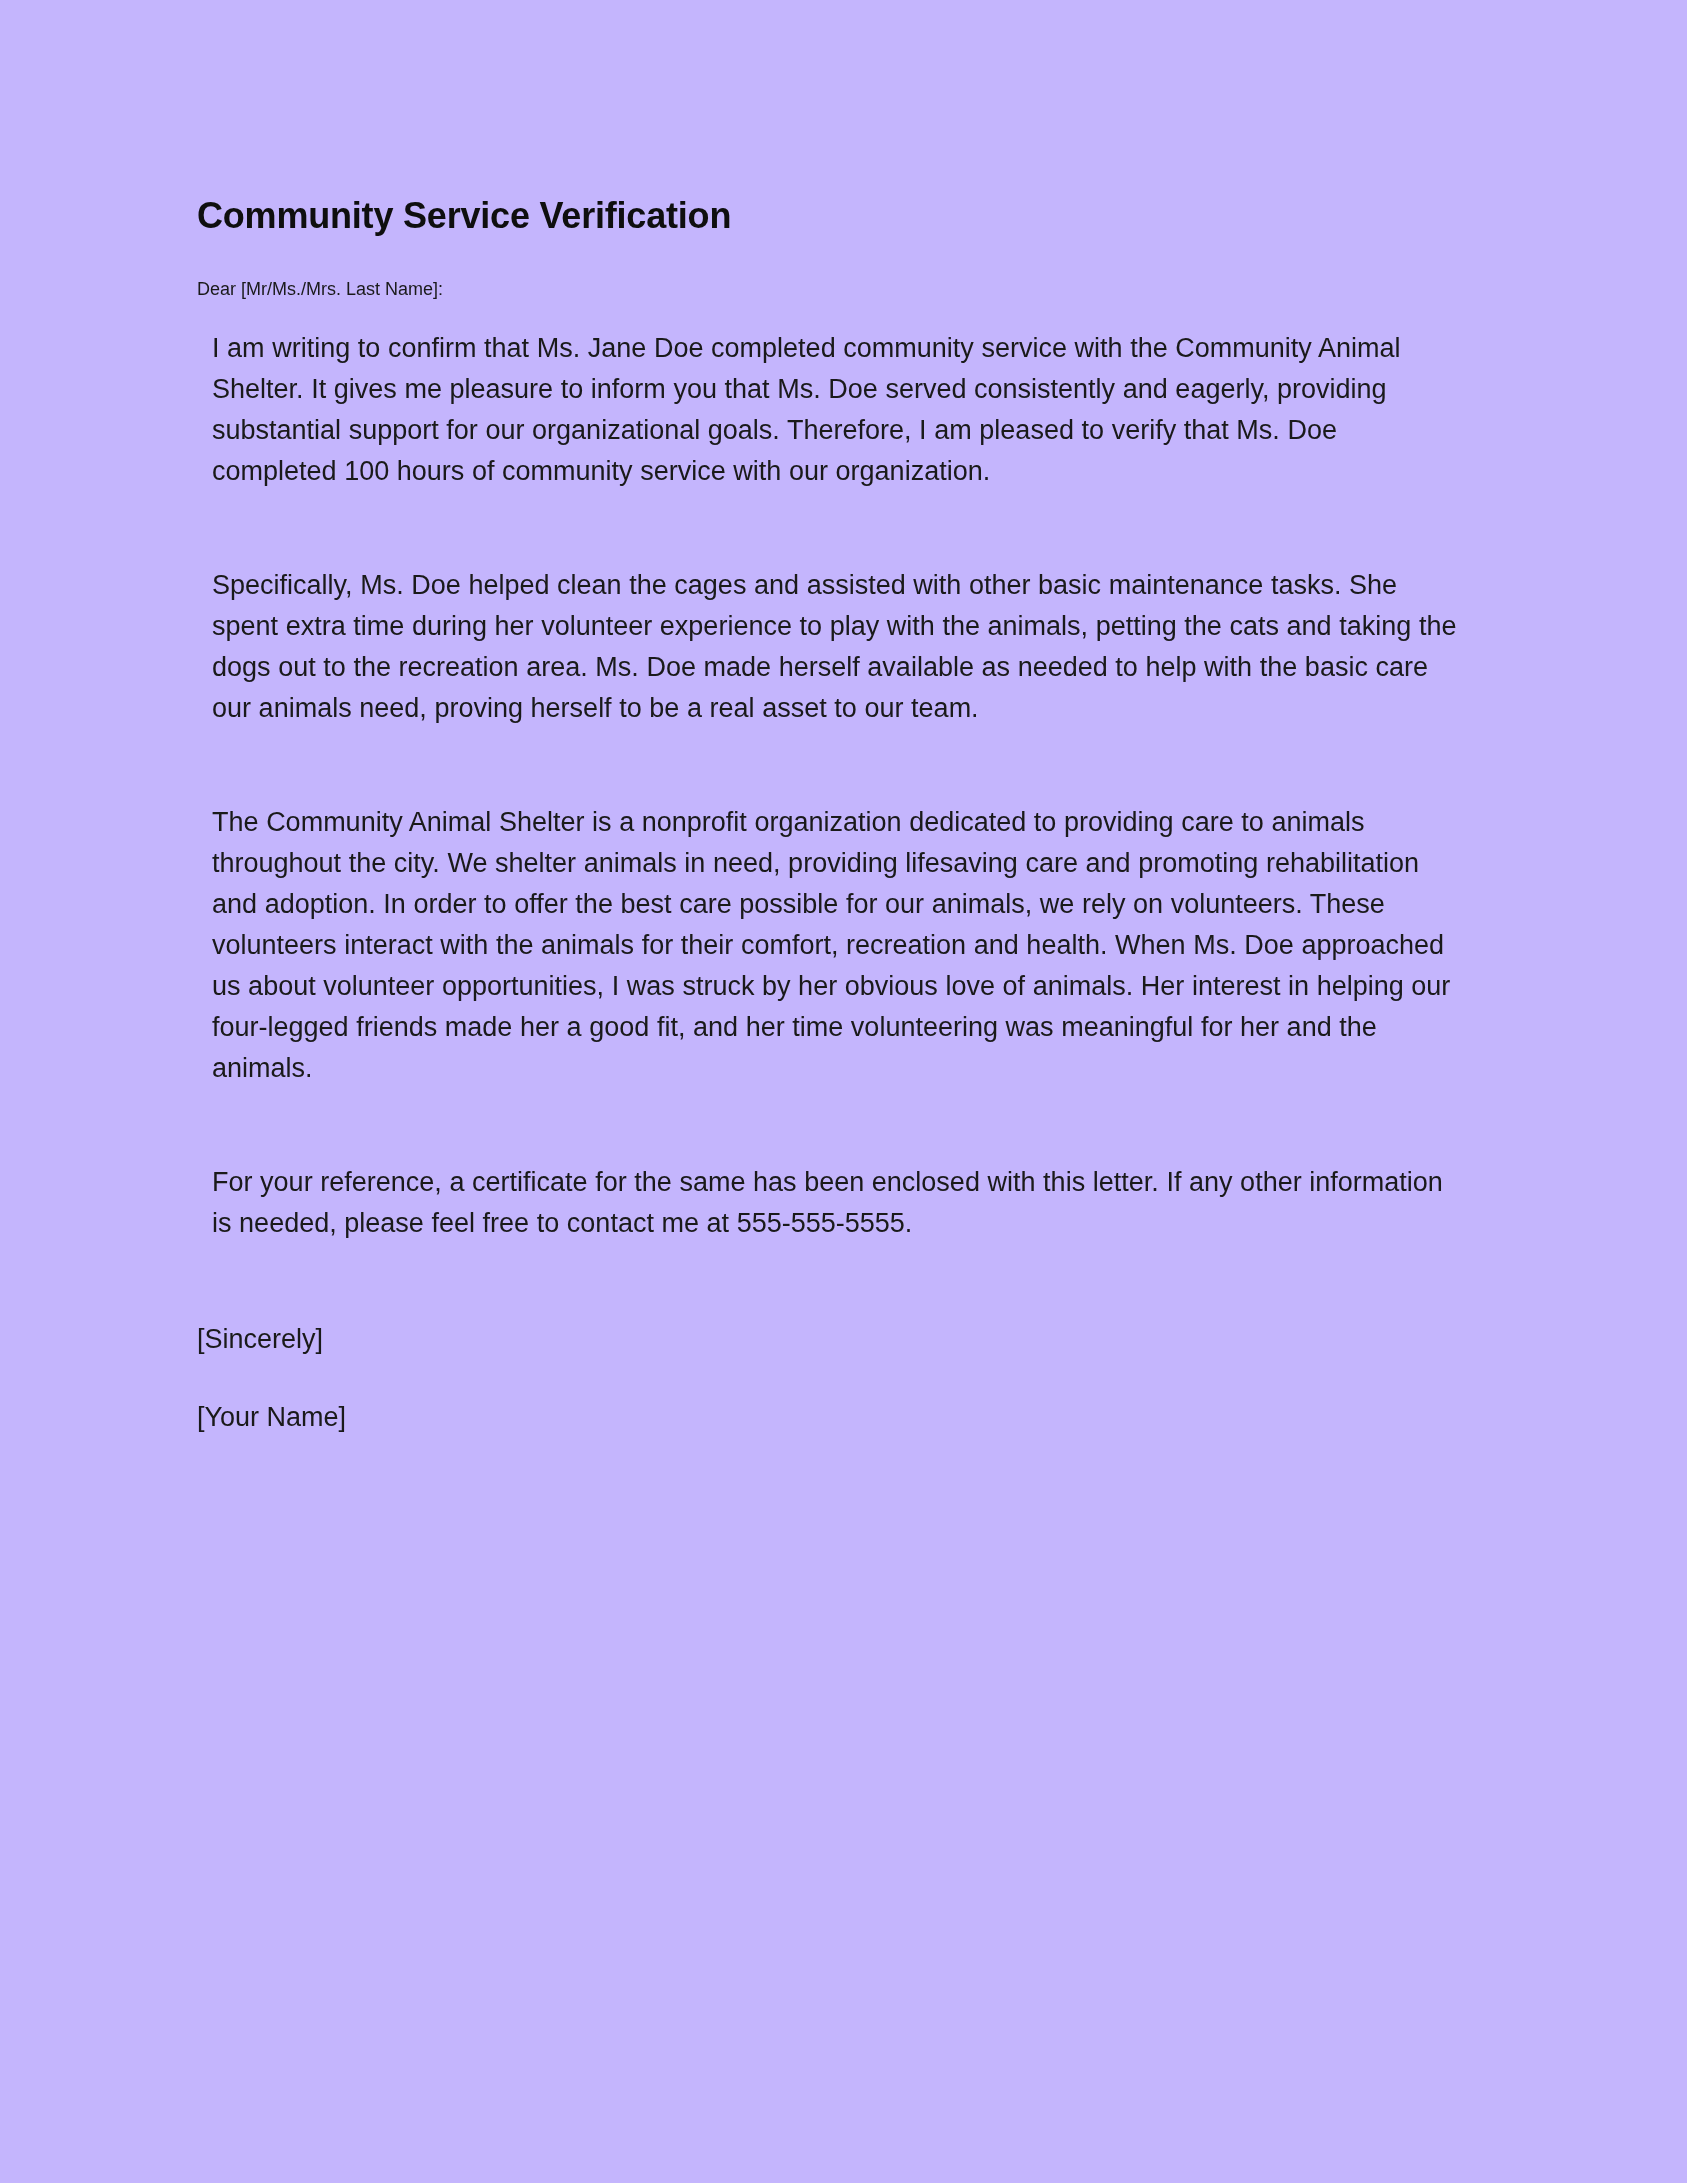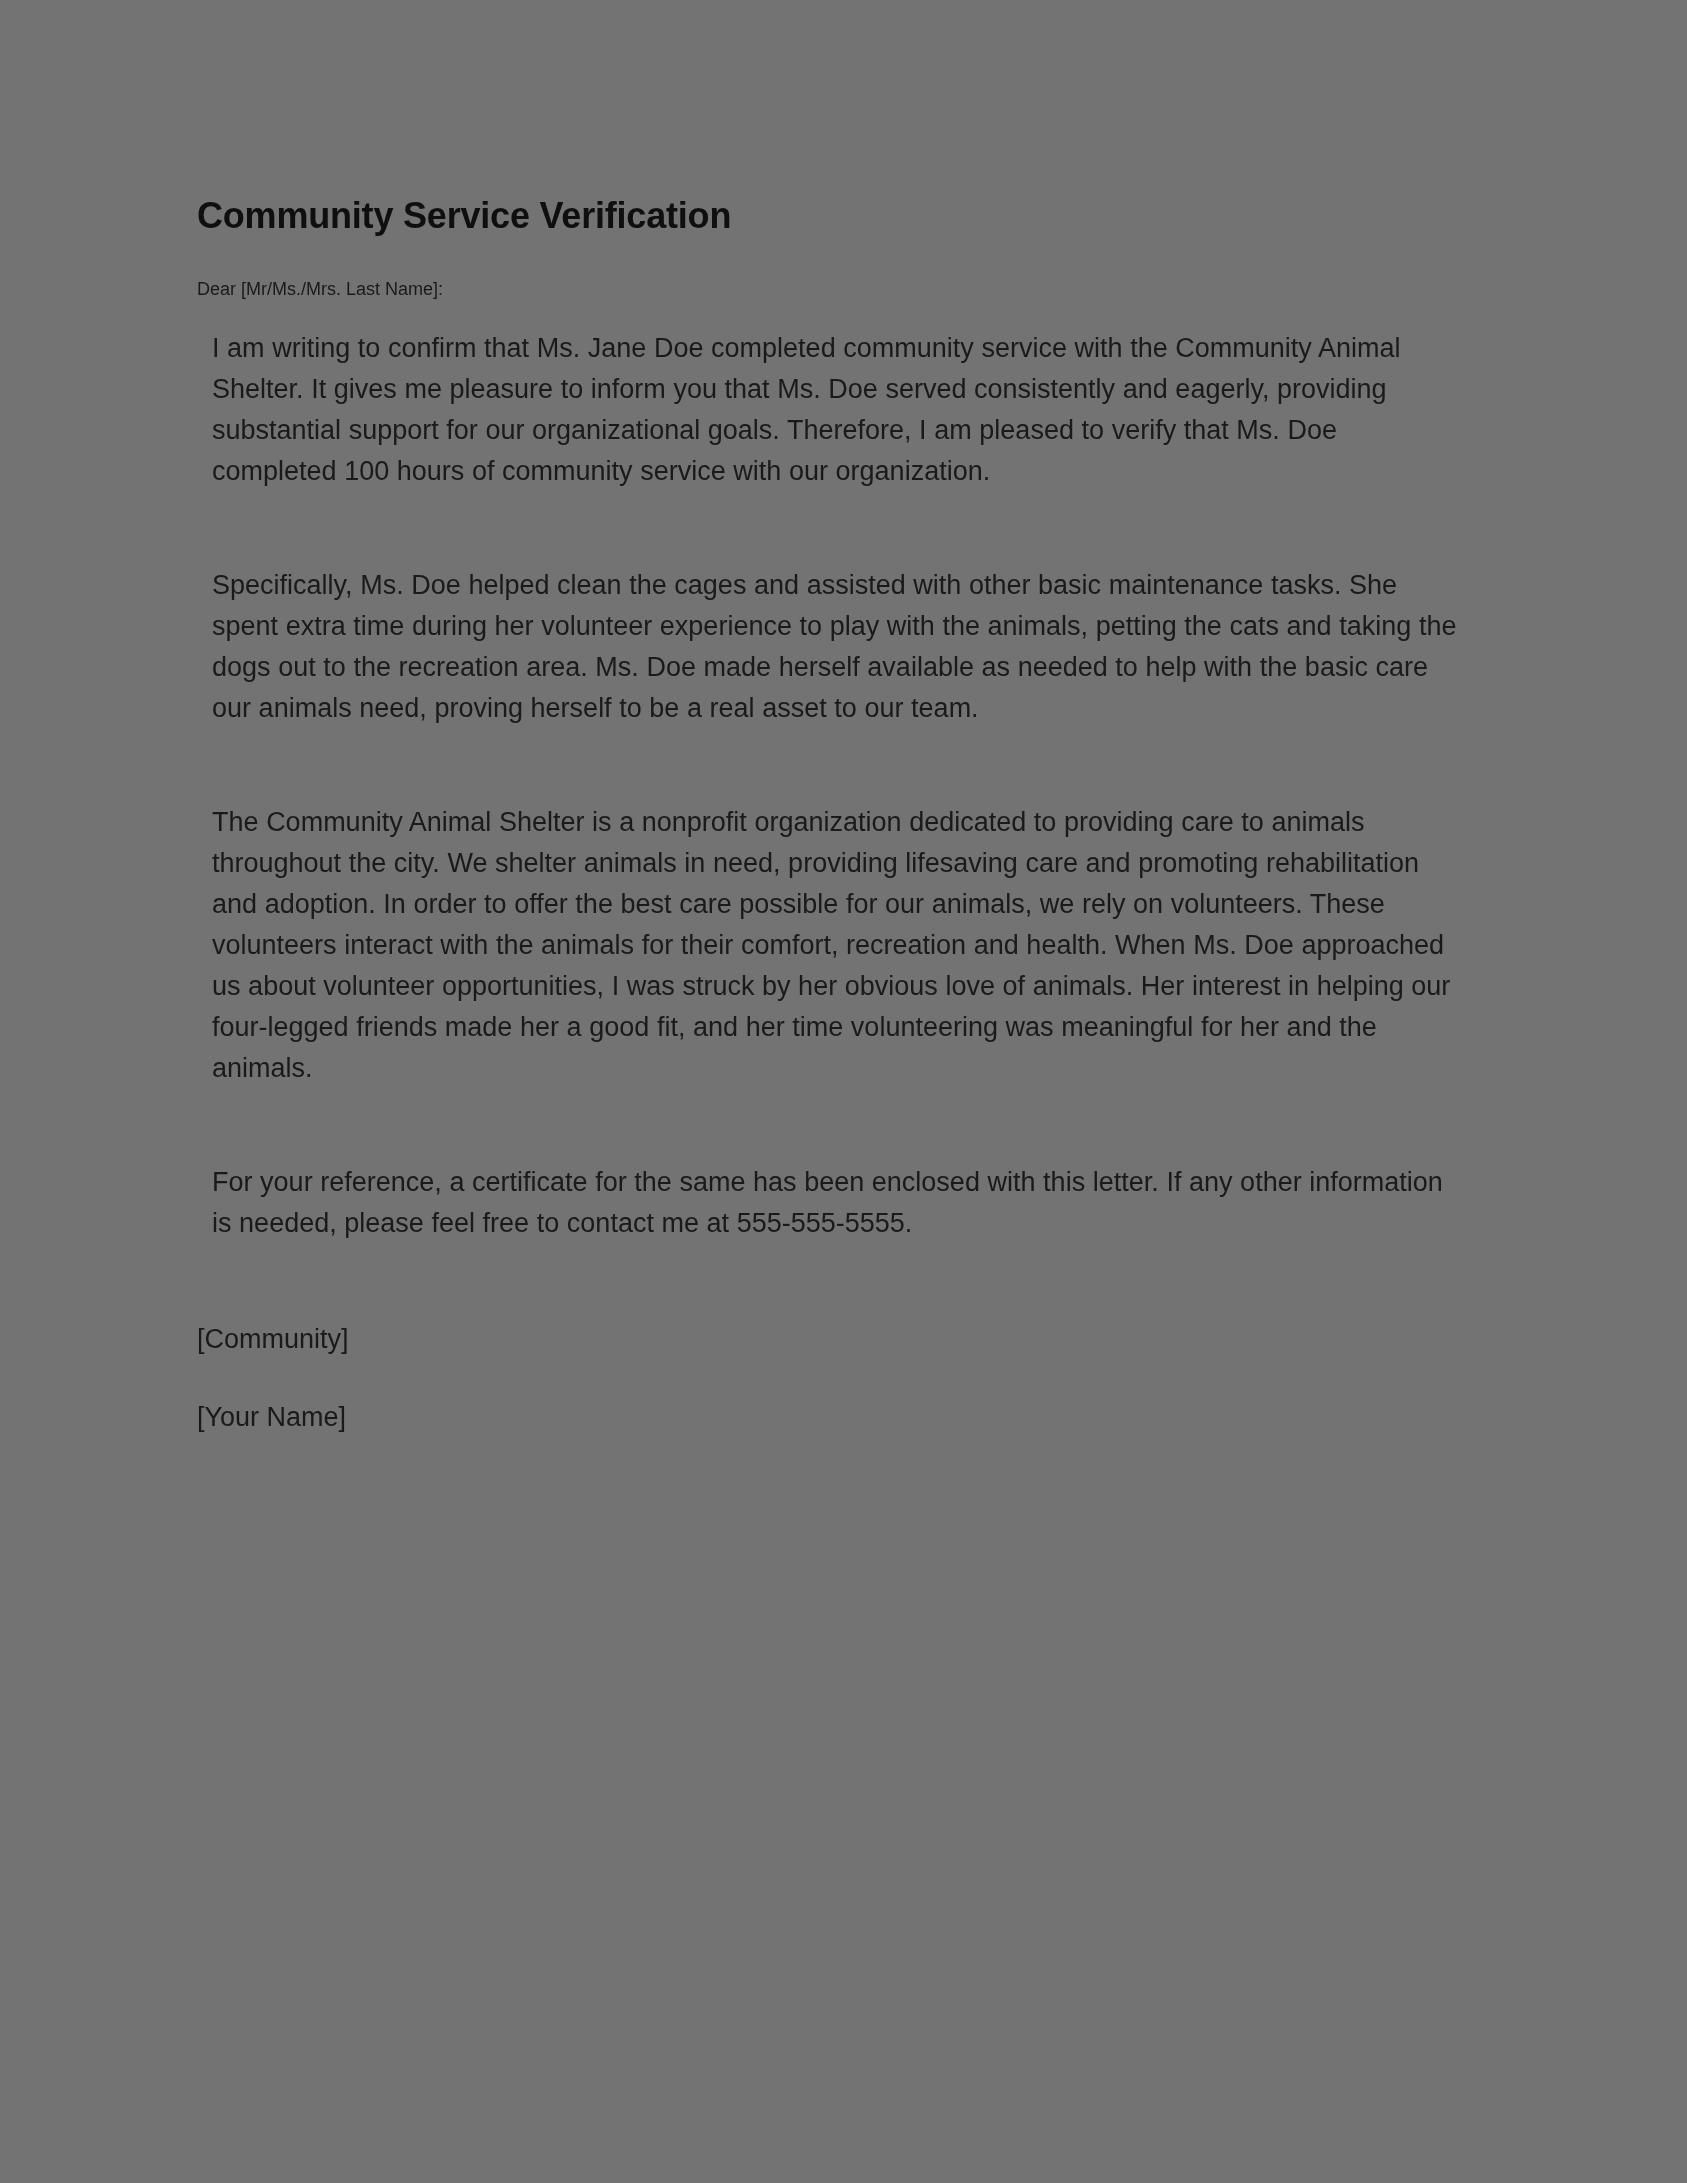--- a/index.html
+++ b/index.html
@@ -14,21 +14,21 @@
     font-family: "Liberation Sans", "DejaVu Sans", sans-serif;
     color: #1a1a1a;
     -webkit-font-smoothing: antialiased;
     overflow: hidden;
   }
 
   .page {
     position: relative;
     width: 1687px;
     height: 2184px;
-    background: #737373;
+    background: #c4b5fd;
     box-sizing: border-box;
   }
 
   .doc-body {
     position: absolute;
     left: 197px;
     top: 194px;
     width: 1282px;
   }
 
@@ -91,20 +91,20 @@
     <p class="para">I am writing to confirm that Ms. Jane Doe completed community service with the Community Animal Shelter. It gives me pleasure to inform you that Ms. Doe served consistently and eagerly, providing substantial support for our organizational goals. Therefore, I am pleased to verify that Ms. Doe completed 100 hours of community service with our organization.</p>
 
     <p class="para">Specifically, Ms. Doe helped clean the cages and assisted with other basic maintenance tasks. She spent extra time during her volunteer experience to play with the animals, petting the cats and taking the dogs out to the recreation area. Ms. Doe made herself available as needed to help with the basic care our animals need, proving herself to be a real asset to our team.</p>
 
     <p class="para">The Community Animal Shelter is a nonprofit organization dedicated to providing care to animals throughout the city. We shelter animals in need, providing lifesaving care and promoting rehabilitation and adoption. In order to offer the best care possible for our animals, we rely on volunteers. These volunteers interact with the animals for their comfort, recreation and health. When Ms. Doe approached us about volunteer opportunities, I was struck by her obvious love of animals. Her interest in helping our four-legged friends made her a good fit, and her time volunteering was meaningful for her and the animals.</p>
 
     <p class="para">For your reference, a certificate for the same has been enclosed with this letter. If any other information is needed, please feel free to contact me at 555-555-5555.</p>
 
     <div class="closing-block">
 
-      <p class="closing-line">[Community]</p>
+      <p class="closing-line">[Sincerely]</p>
 
       <p class="closing-line">[Your Name]</p>
     </div>
 
   </div>
 </div>
 
 
 </body></html>

